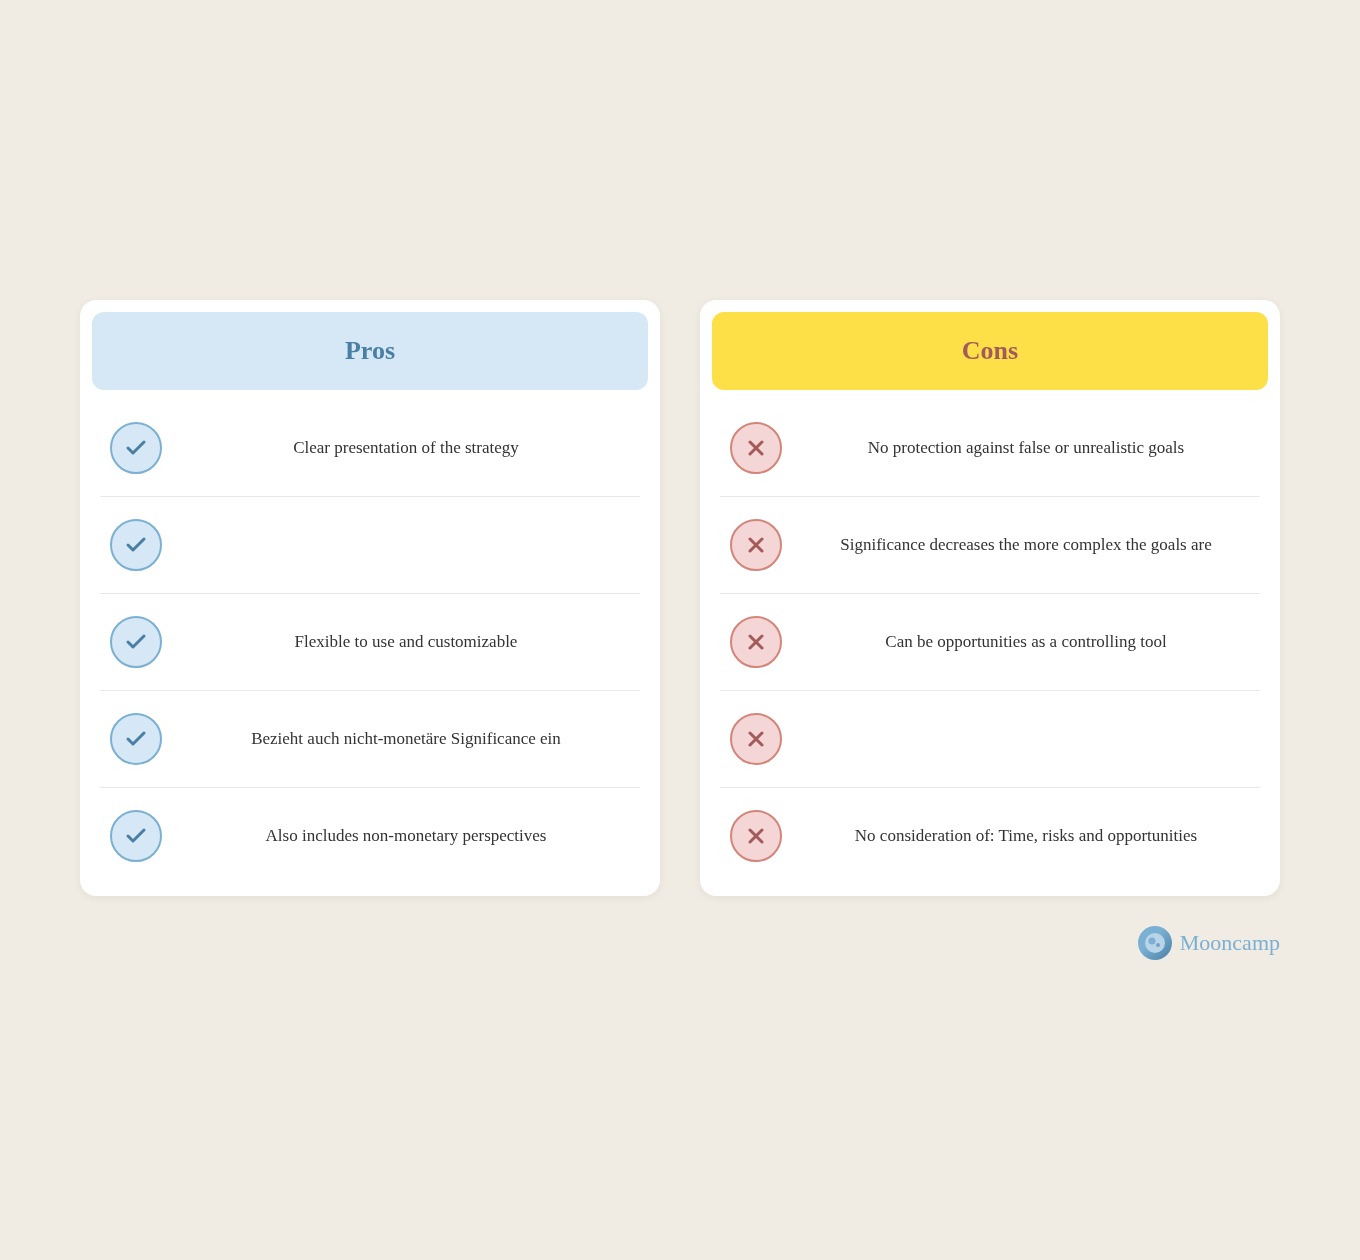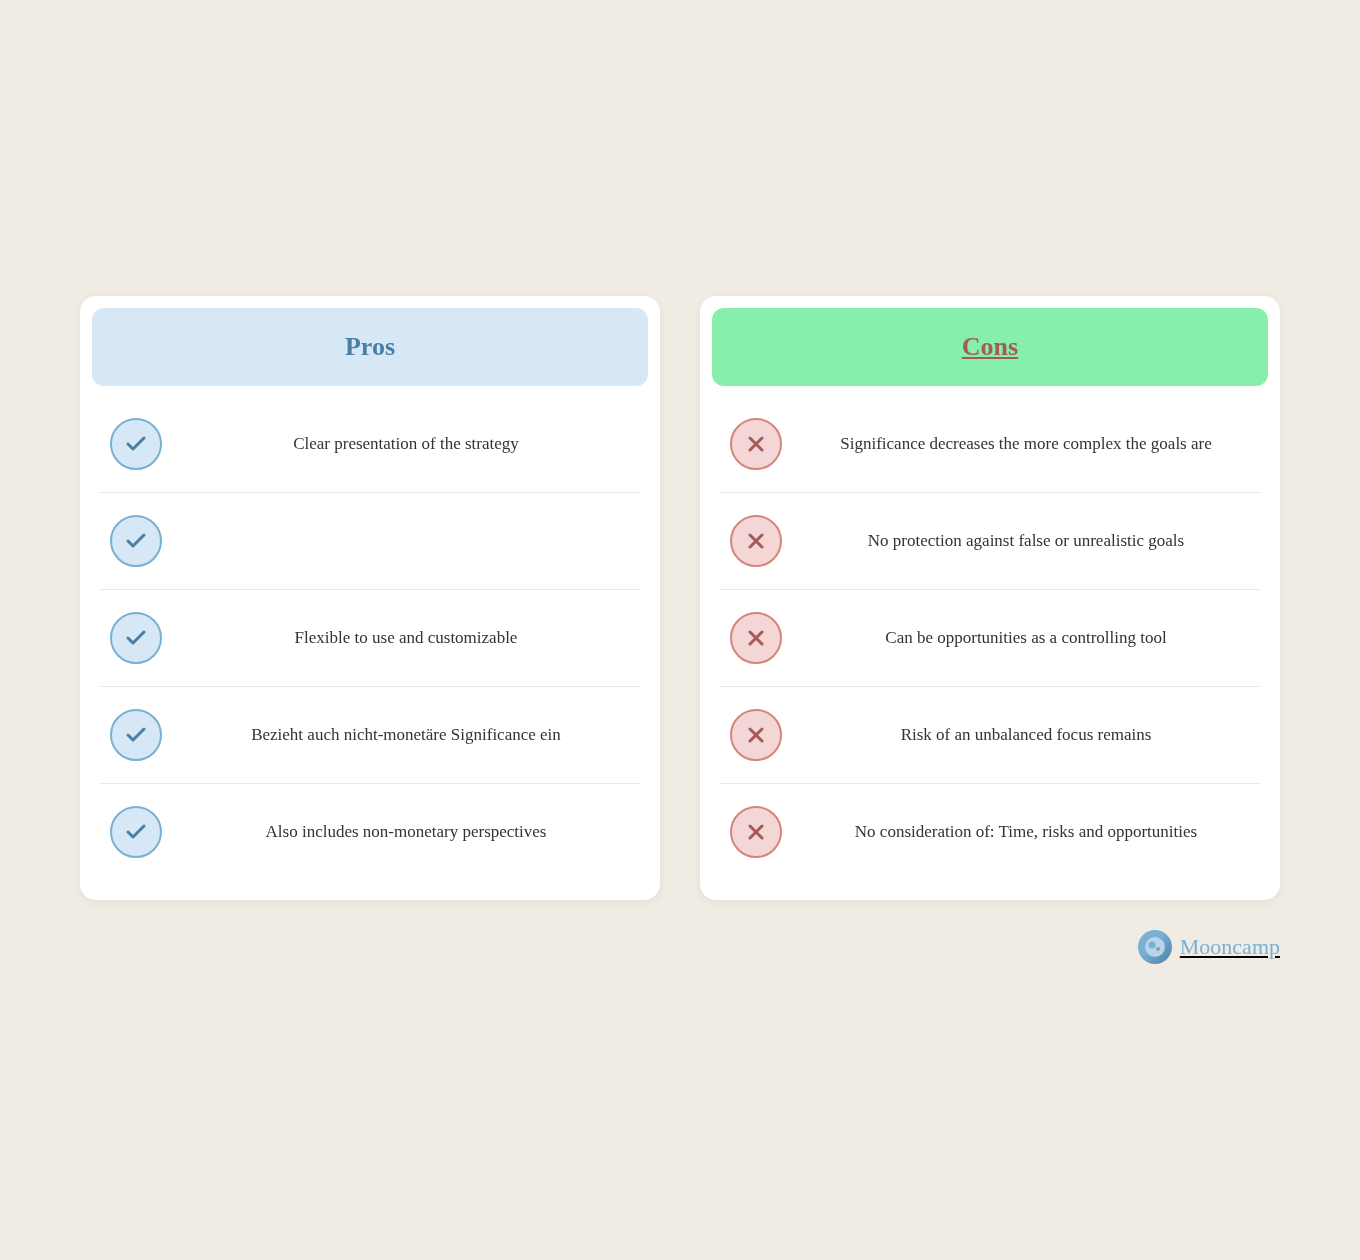--- a/index.html
+++ b/index.html
@@ -42,27 +42,26 @@
       border-radius: 12px;
       margin: 12px 12px 0 12px;
     }
 
     .pros-header {
       background-color: #d6e8f5;
       color: #4a7fa5;
     }
 
     .cons-header {
-      background-color: #86efac;
+      background-color: #fde047;
       color: #a55a5a;
-      text-decoration: underline;
     }
 
     .items-list {
-      padding: 10px 20px 20px 20px;
+      padding: 10px 20px 12px 20px;
       display: flex;
       flex-direction: column;
     }
 
     .item-row {
       display: flex;
       align-items: center;
       gap: 20px;
       padding: 22px 10px;
       border-bottom: 1px solid #e8e8e8;
@@ -105,21 +104,20 @@
     }
 
     .footer {
       display: flex;
       justify-content: flex-end;
       align-items: flex-start;
       width: 100%;
       max-width: 1200px;
       margin-top: 30px;
       gap: 10px;
-      text-decoration: underline;
     }
 
     .mooncamp-logo {
       display: flex;
       align-items: center;
       gap: 8px;
     }
 
     .mooncamp-icon {
       width: 34px;
@@ -204,51 +202,50 @@
     <div class="column-header cons-header">Cons</div>
     <div class="items-list">
 
       <div class="item-row">
         <div class="icon-circle x-circle">
           <svg class="x-svg" viewBox="0 0 24 24" fill="none" stroke="#a55a5a" stroke-width="3" stroke-linecap="round" stroke-linejoin="round">
             <line x1="18" y1="6" x2="6" y2="18"></line>
             <line x1="6" y1="6" x2="18" y2="18"></line>
           </svg>
         </div>
+        <span class="item-text">No protection against false or unrealistic goals</span>
+      </div>
+
+      <div class="item-row">
+        <div class="icon-circle x-circle">
+          <svg class="x-svg" viewBox="0 0 24 24" fill="none" stroke="#a55a5a" stroke-width="3" stroke-linecap="round" stroke-linejoin="round">
+            <line x1="18" y1="6" x2="6" y2="18"></line>
+            <line x1="6" y1="6" x2="18" y2="18"></line>
+          </svg>
+        </div>
         <span class="item-text">Significance decreases the more complex the goals are</span>
       </div>
 
       <div class="item-row">
         <div class="icon-circle x-circle">
           <svg class="x-svg" viewBox="0 0 24 24" fill="none" stroke="#a55a5a" stroke-width="3" stroke-linecap="round" stroke-linejoin="round">
             <line x1="18" y1="6" x2="6" y2="18"></line>
             <line x1="6" y1="6" x2="18" y2="18"></line>
           </svg>
         </div>
-        <span class="item-text">No protection against false or unrealistic goals</span>
-      </div>
-
-      <div class="item-row">
-        <div class="icon-circle x-circle">
-          <svg class="x-svg" viewBox="0 0 24 24" fill="none" stroke="#a55a5a" stroke-width="3" stroke-linecap="round" stroke-linejoin="round">
-            <line x1="18" y1="6" x2="6" y2="18"></line>
-            <line x1="6" y1="6" x2="18" y2="18"></line>
-          </svg>
-        </div>
         <span class="item-text">Can be opportunities as a controlling tool</span>
       </div>
 
       <div class="item-row">
         <div class="icon-circle x-circle">
           <svg class="x-svg" viewBox="0 0 24 24" fill="none" stroke="#a55a5a" stroke-width="3" stroke-linecap="round" stroke-linejoin="round">
             <line x1="18" y1="6" x2="6" y2="18"></line>
             <line x1="6" y1="6" x2="18" y2="18"></line>
           </svg>
         </div>
-        <span class="item-text">Risk of an unbalanced focus remains</span>
       </div>
 
       <div class="item-row">
         <div class="icon-circle x-circle">
           <svg class="x-svg" viewBox="0 0 24 24" fill="none" stroke="#a55a5a" stroke-width="3" stroke-linecap="round" stroke-linejoin="round">
             <line x1="18" y1="6" x2="6" y2="18"></line>
             <line x1="6" y1="6" x2="18" y2="18"></line>
           </svg>
         </div>
         <span class="item-text">No consideration of: Time, risks and opportunities</span>

